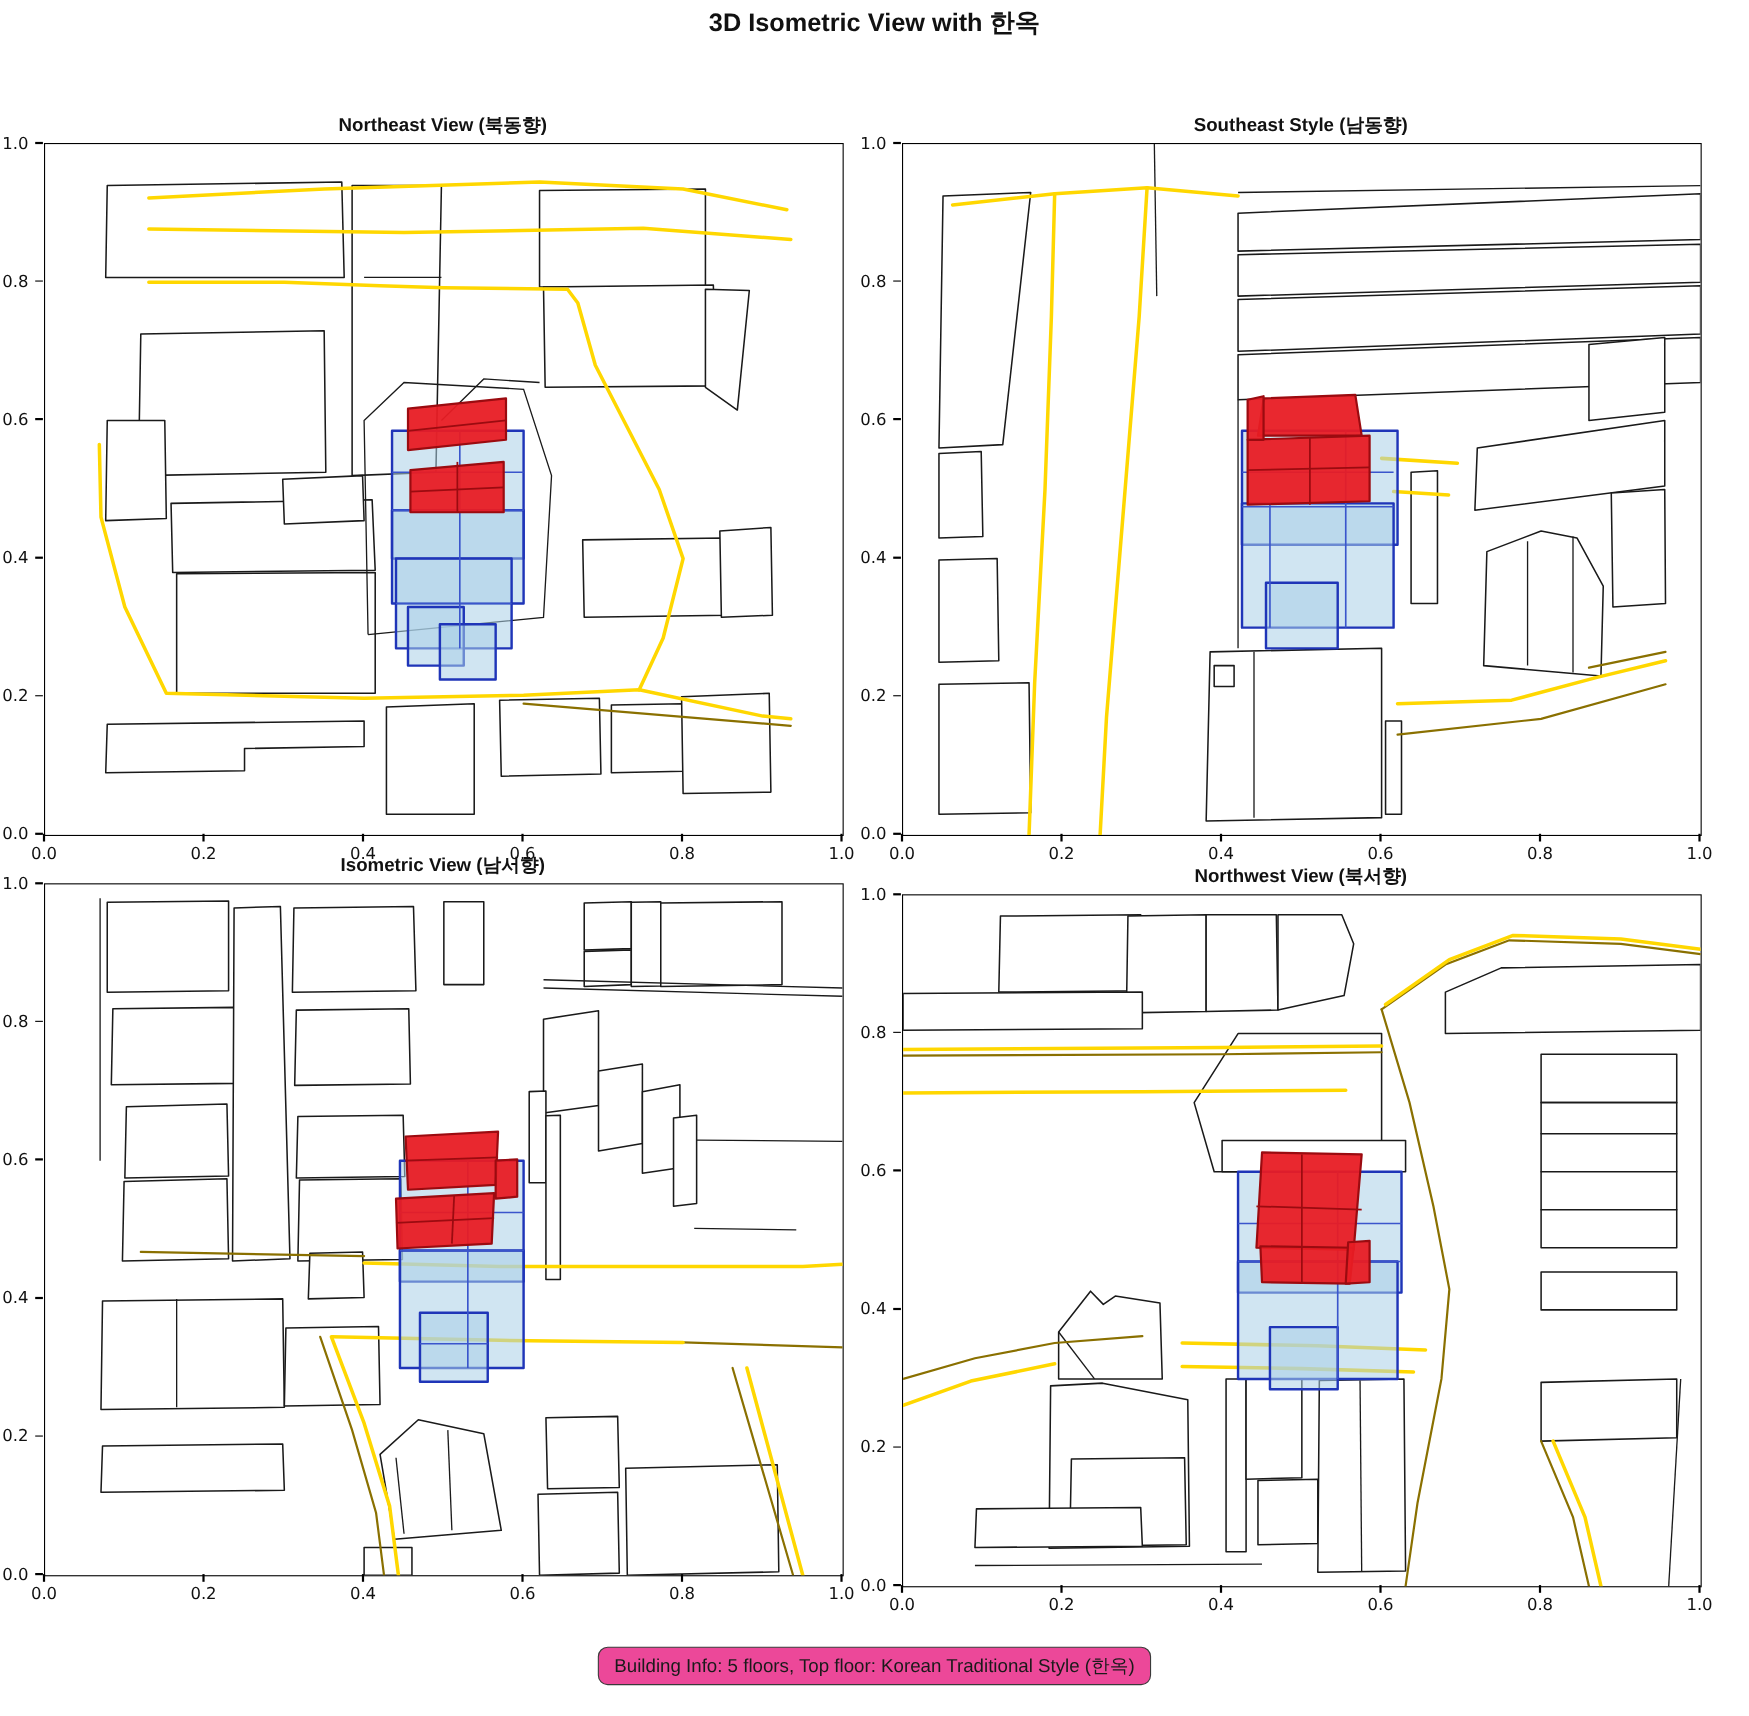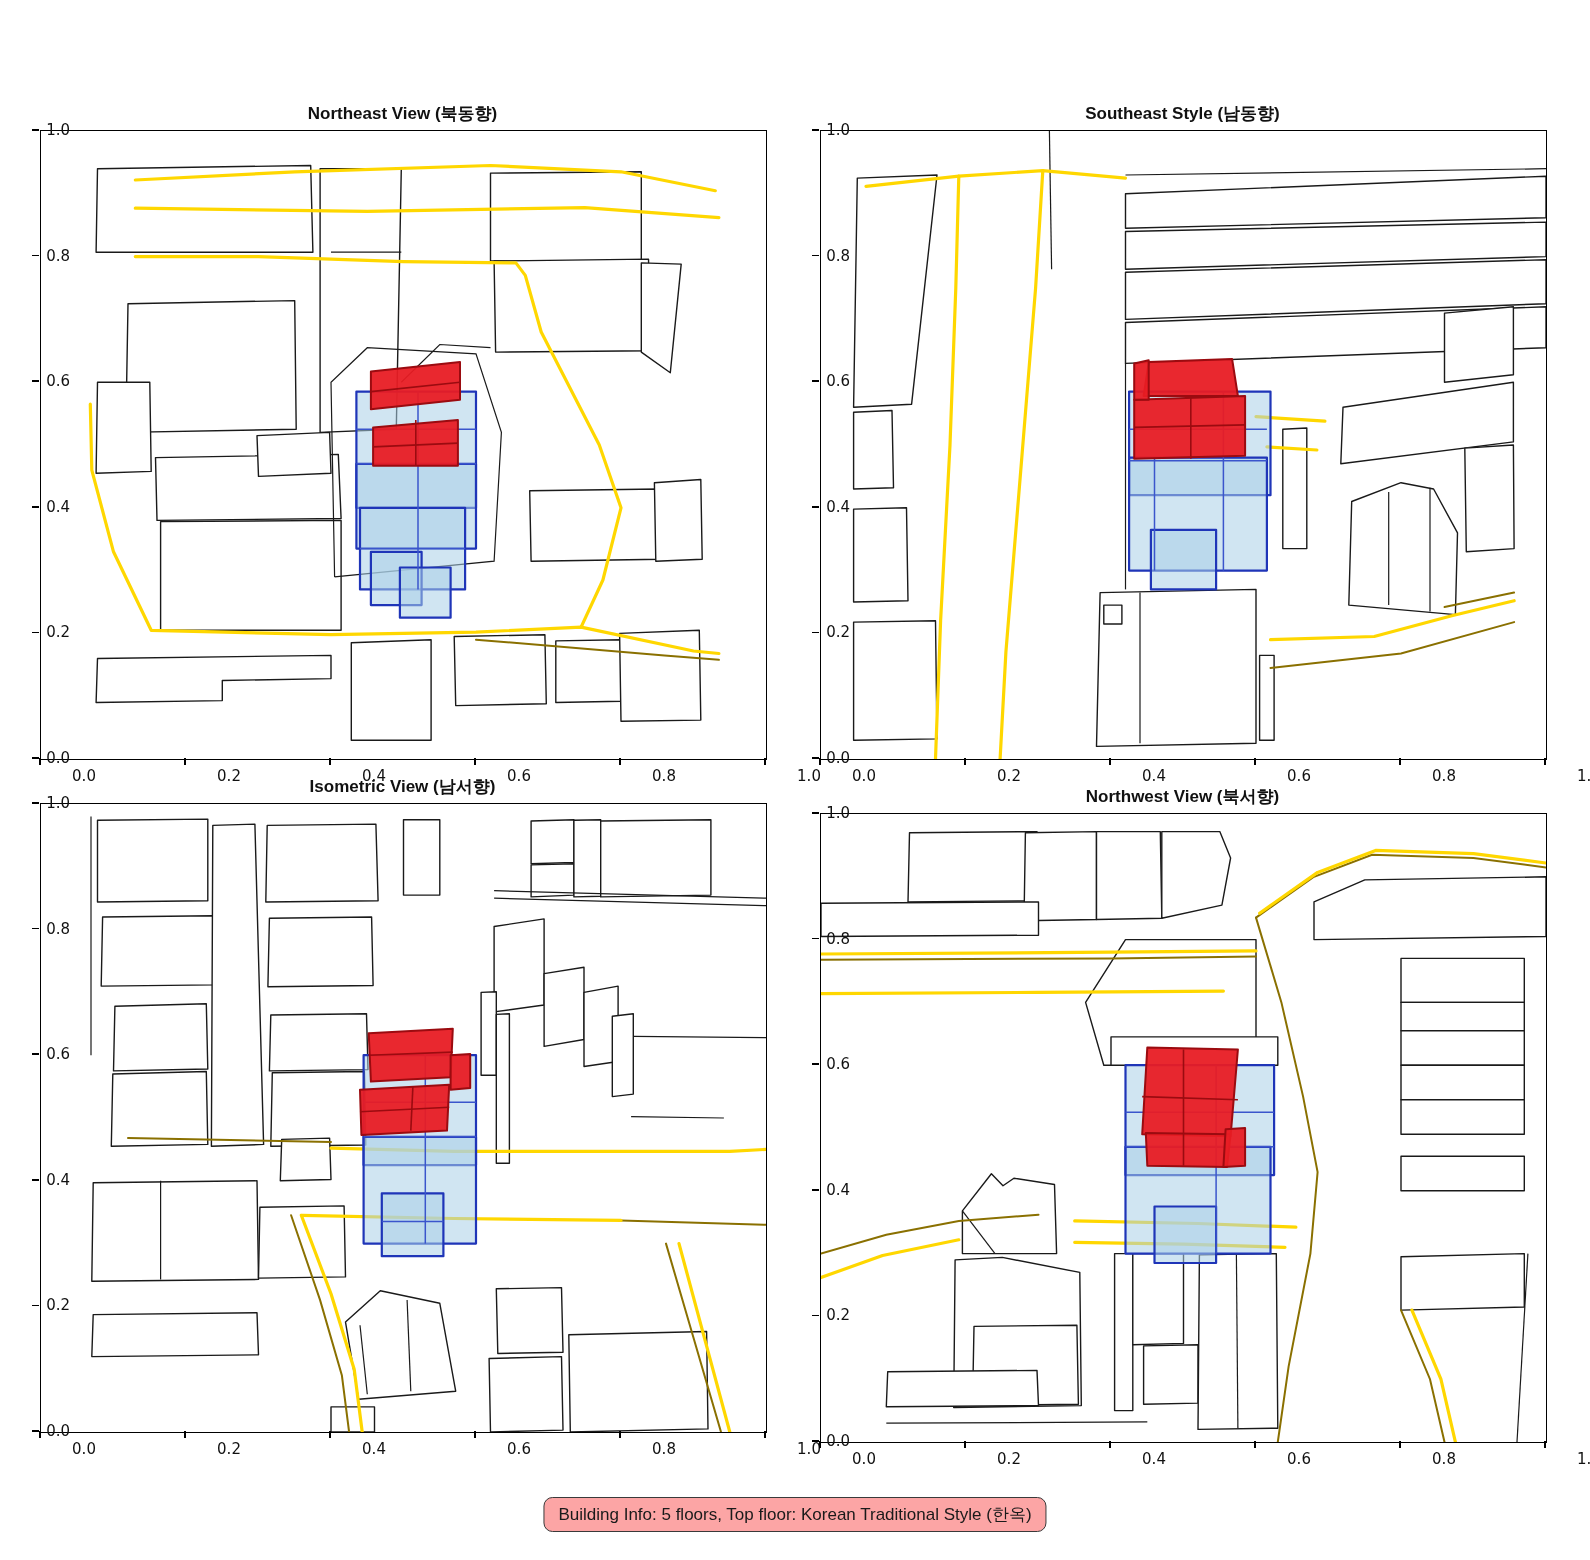--- a/index.html
+++ b/index.html
@@ -8,31 +8,32 @@
     font-weight:bold;font-size:23px;line-height:1.3;color:#111;}
   .subplot{position:absolute;width:725px;height:628px;}
   .q0{left:40px;top:130px;} .q1{left:820px;top:130px;}
   .q2{left:40px;top:803px;} .q3{left:820px;top:813px;}
   .sp-title{position:absolute;top:-28px;left:0;width:725px;text-align:center;
     font-weight:bold;font-size:17px;color:#111;}
   .subplot svg{position:absolute;left:0;top:0;border:1.5px solid #000;background:#fff;}
   .tick{position:absolute;background:#000;}
   .tick-x{width:1.5px;height:7px;top:628px;}
   .tick-y{height:1.5px;width:7px;left:-8px;}
-  .ticklabel{position:absolute;font-family:"DejaVu Sans",sans-serif;font-size:15px;color:#111;white-space:nowrap;margin-left:44px;}
+  .ticklabel{position:absolute;font-family:"DejaVu Sans",sans-serif;font-size:15px;color:#111;white-space:nowrap;}
   .tlx{top:637px;transform:translateX(-50%);}
   .tly{left:-14px;transform:translate(-100%,-50%);}
   .caption{position:absolute;top:1497px;left:795px;transform:translateX(-50%);
-    background:#fca5a5;border:1.5px solid #3a3a3a;border-radius:9px;
+    background:#ec4899;border:1.5px solid #3a3a3a;border-radius:9px;
     padding:5px 14px;font-size:17px;color:#1a1a1a;white-space:nowrap;}
 </style>
 </head>
 <body>
 
 <div class="fig-title">
+  <div>3D Isometric View with 한옥</div>
 </div>
 
 <div class="subplot q0">
   <div class="sp-title">Northeast View (북동향)</div>
   <svg width="725" height="628">
       <path d="M55.1,121.2 L271.9,121.2 L269.7,34.5 L56.5,37.7 Z" fill="#ffffff" stroke="#1a1a1a" stroke-width="1.4" stroke-linejoin="round"></path>
       <path d="M279.1,301.4 L355.3,298.3 L360.3,37.7 L279.1,37.7 Z" fill="#ffffff" stroke="#1a1a1a" stroke-width="1.4" stroke-linejoin="round"></path>
       <path d="M449.5,130.0 L600.3,130.0 L600.3,40.8 L449.5,42.1 Z" fill="#ffffff" stroke="#1a1a1a" stroke-width="1.4" stroke-linejoin="round"></path>
       <path d="M454.6,221.1 L609.7,219.8 L607.5,128.1 L453.1,130.0 Z" fill="#ffffff" stroke="#1a1a1a" stroke-width="1.4" stroke-linejoin="round"></path>
       <path d="M600.3,131.9 L640.2,133.1 L629.3,241.8 L600.3,221.1 Z" fill="#ffffff" stroke="#1a1a1a" stroke-width="1.4" stroke-linejoin="round"></path>

